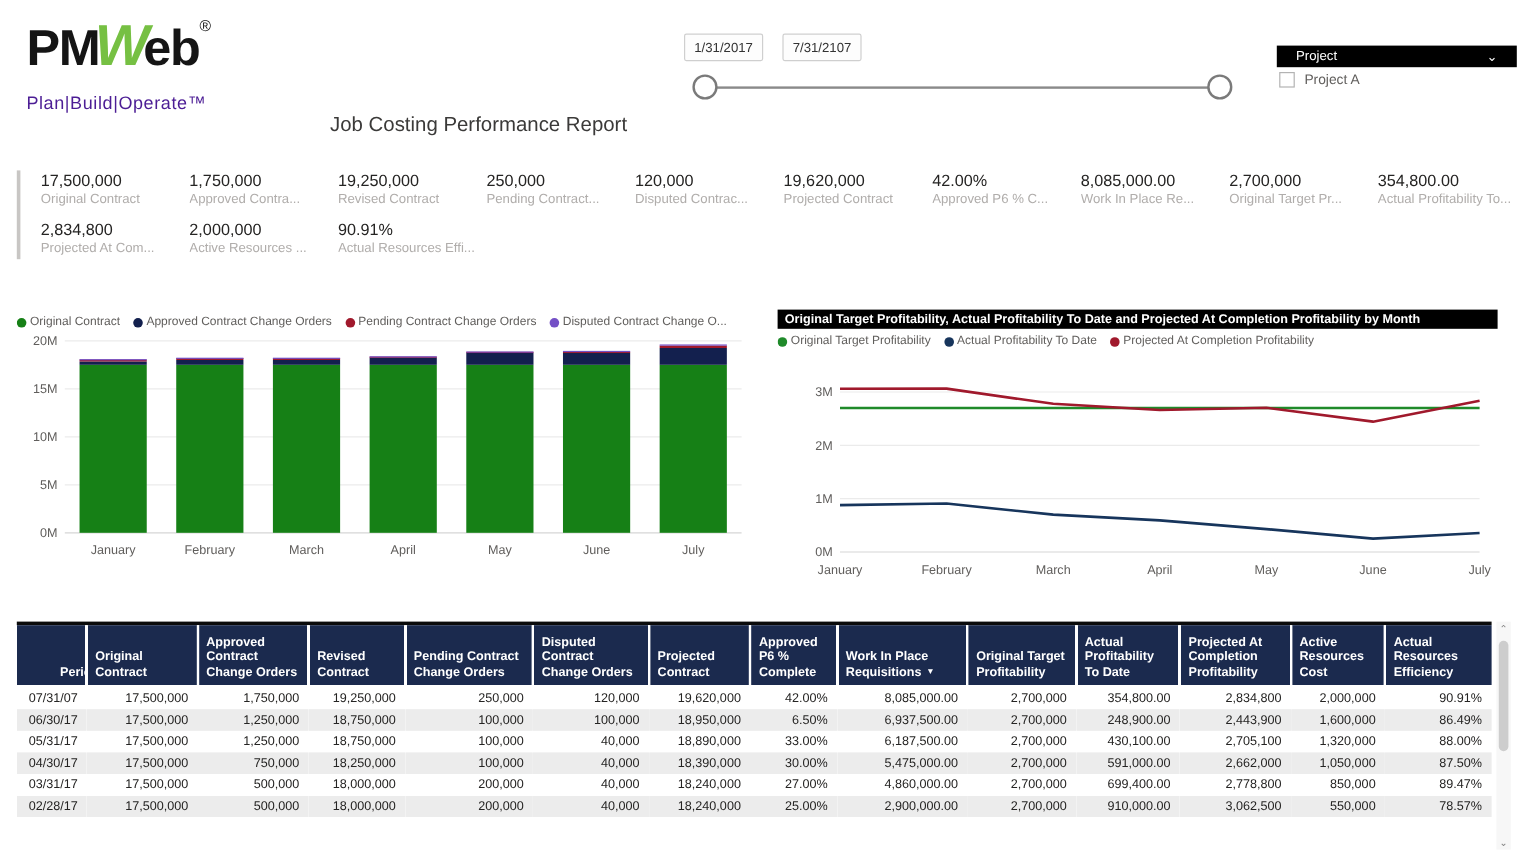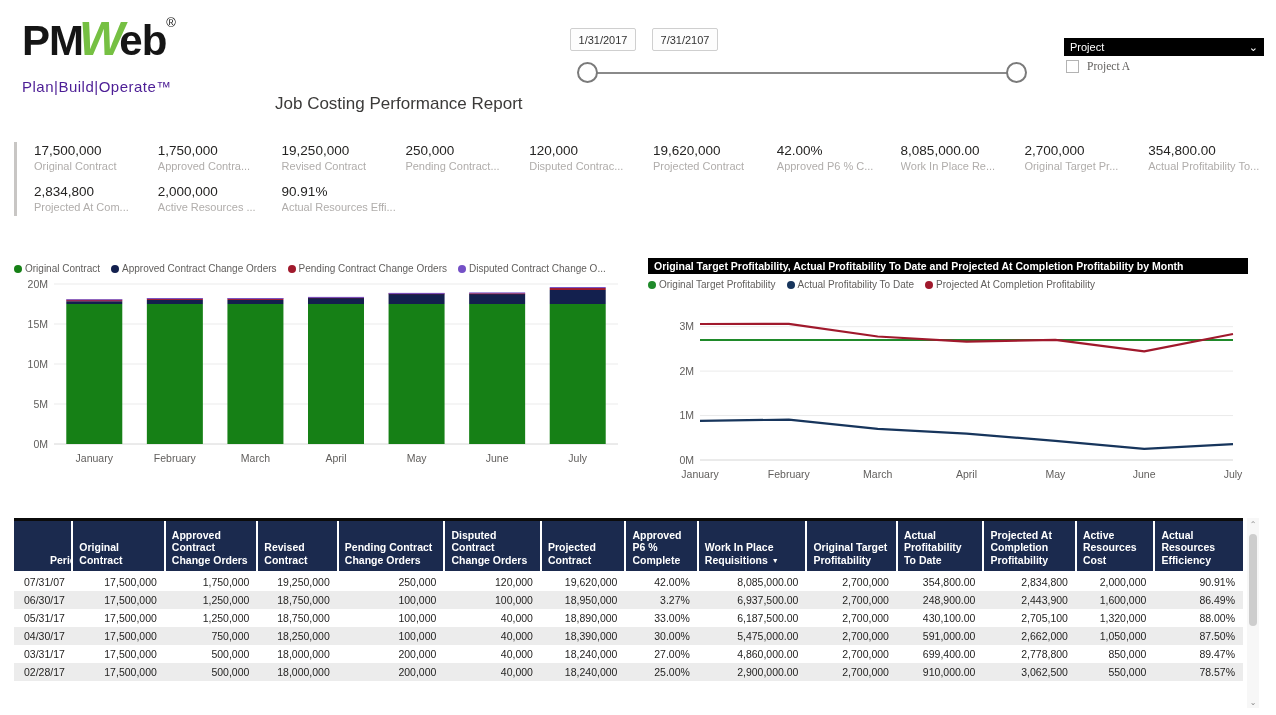--- a/index.html
+++ b/index.html
@@ -19,23 +19,23 @@
               border-radius:2px; background:#fdfdfd; font-size:11px; color:#333;
               display:flex; align-items:center; justify-content:center; }
   .date-start { left:570px; } .date-end { left:652px; }
   .slider-track { position:absolute; left:587px; top:72px; width:430px; height:2px; background:#8a8a8a; }
   .slider-handle { position:absolute; top:62px; width:21px; height:21px; border:2px solid #7a7a7a;
                    border-radius:50%; background:#fff; }
   .handle-left { left:577px; } .handle-right { left:1006px; }
 
   .project-dropdown { position:absolute; left:1064px; top:38px; width:200px; height:18px; background:#000;
                       color:#fff; font-size:11px; display:flex; align-items:center;
-                      justify-content:space-between; padding:0 6px; }
-  .project-option { position:absolute; left:1066px; top:60px; display:flex; 
-                    gap:8px; font-size:11.5px; color:#605e5c;font-family:Liberation Serif, serif; }
+                      justify-content:space-between; padding:0 16px; }
+  .project-option { position:absolute; left:1066px; top:60px; display:flex; align-items:center;
+                    gap:8px; font-size:11.5px; color:#605e5c; }
   .checkbox { width:13px; height:13px; border:1px solid #b3b3b3; background:#fff; }
 
   
   .kpi-scroll-line { position:absolute; left:14px; top:142px; width:3px; height:74px; background:#c8c6c4; }
   .kpi-grid { position:absolute; left:34px; top:143px; width:1232px; display:grid;
               grid-template-columns:repeat(10,1fr); row-gap:12px; column-gap:6px; }
   .kpi-value { font-size:13.5px; color:#252423; white-space:nowrap; }
   .kpi-label { font-size:11px; color:#b0adab; margin-top:2px; white-space:nowrap; overflow:hidden; }
 
   
@@ -312,21 +312,21 @@
             <td>90.91%</td>
           </tr>
           <tr>
             <td>06/30/17</td>
             <td>17,500,000</td>
             <td>1,250,000</td>
             <td>18,750,000</td>
             <td>100,000</td>
             <td>100,000</td>
             <td>18,950,000</td>
-            <td>3.27%</td>
+            <td>6.50%</td>
             <td>6,937,500.00</td>
             <td>2,700,000</td>
             <td>248,900.00</td>
             <td>2,443,900</td>
             <td>1,600,000</td>
             <td>86.49%</td>
           </tr>
           <tr>
             <td>05/31/17</td>
             <td>17,500,000</td>

